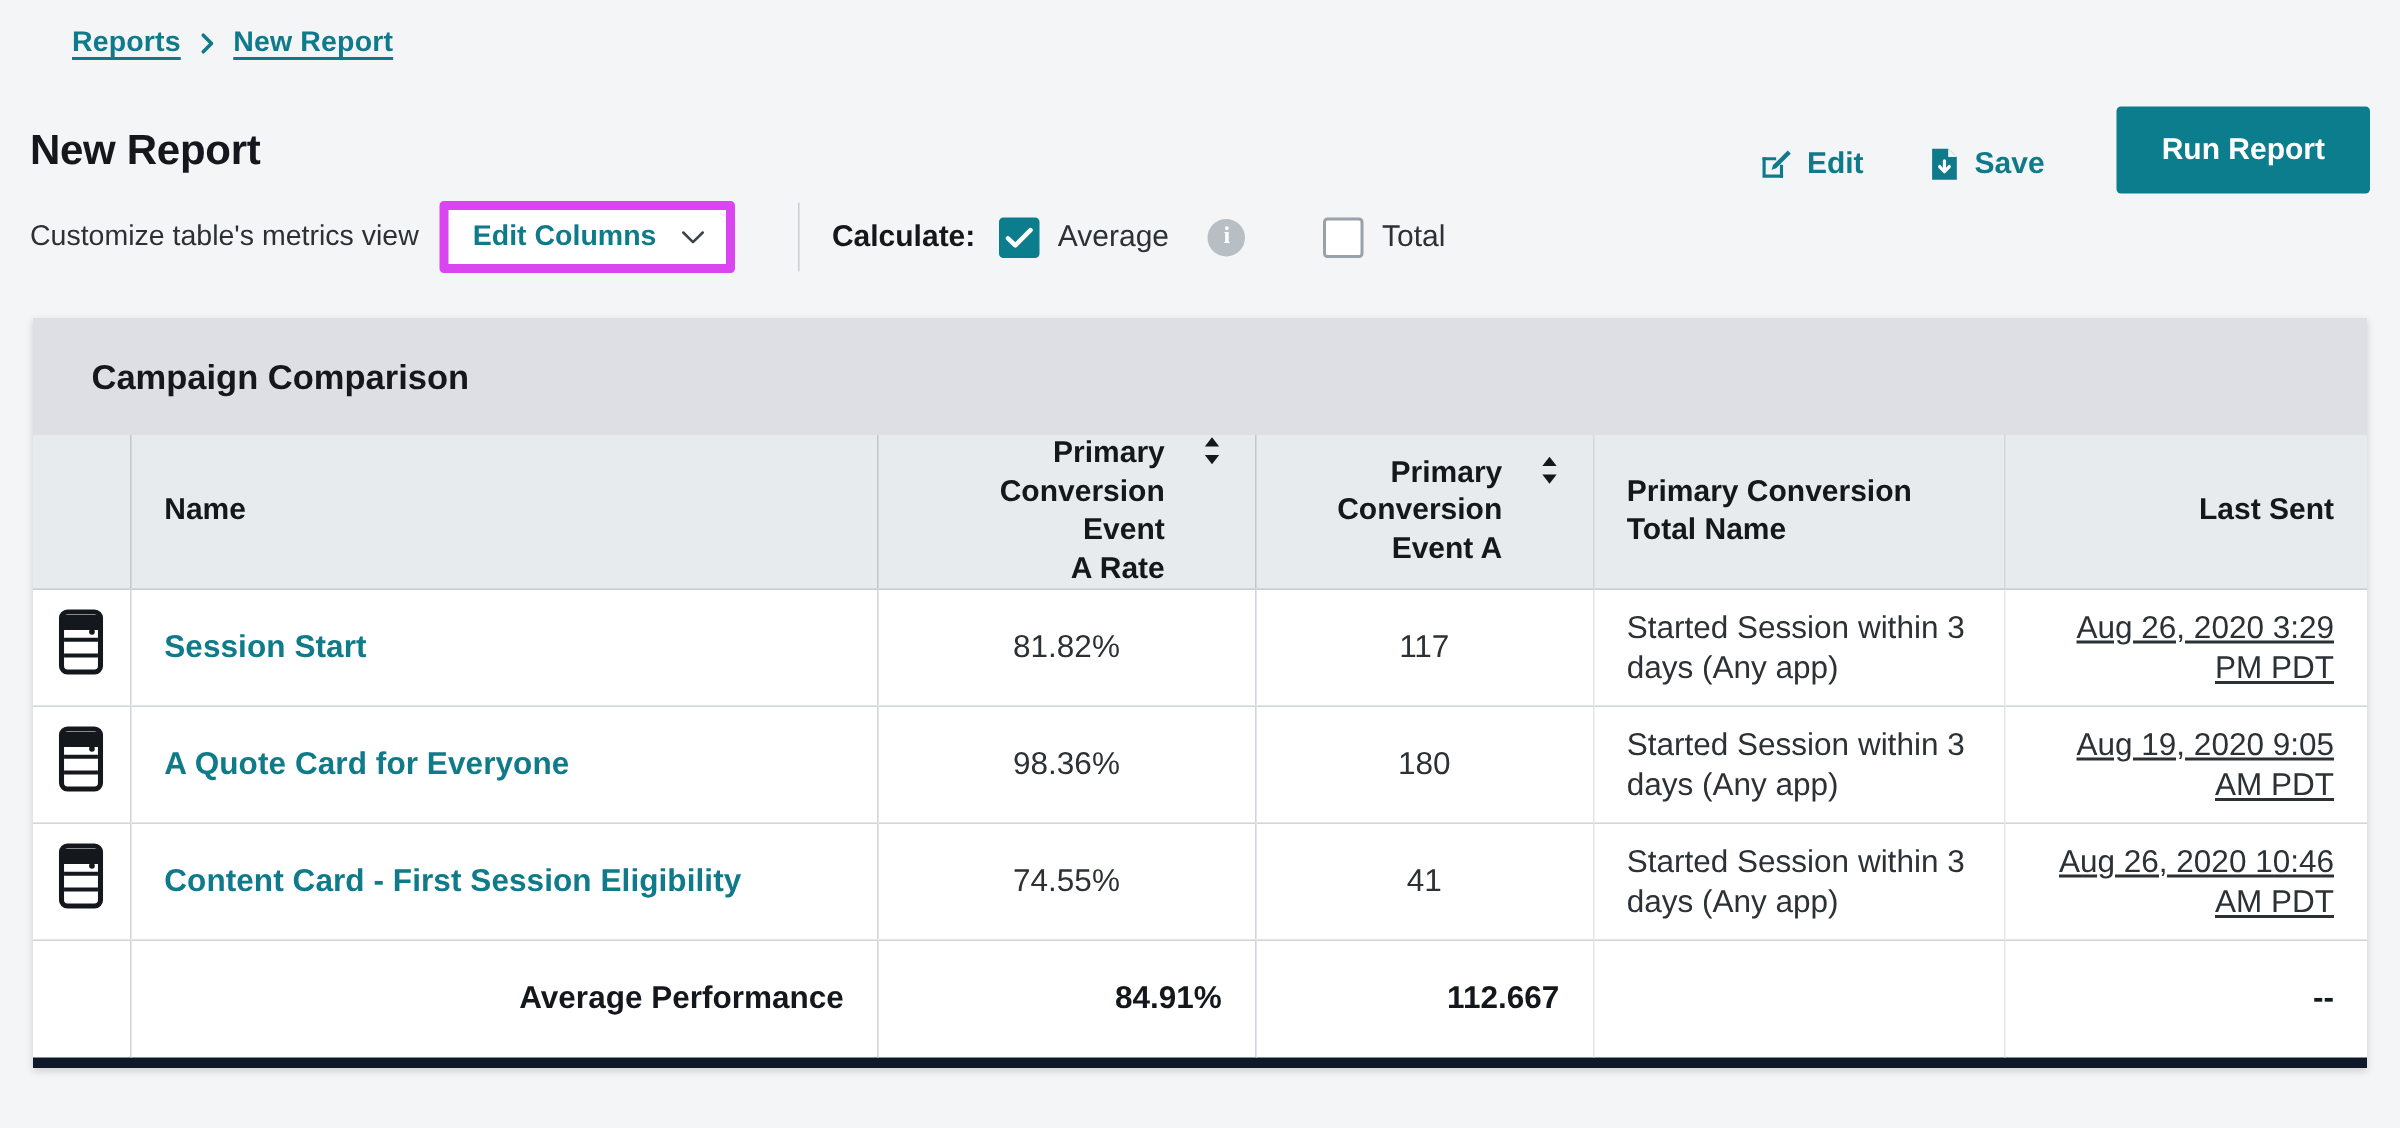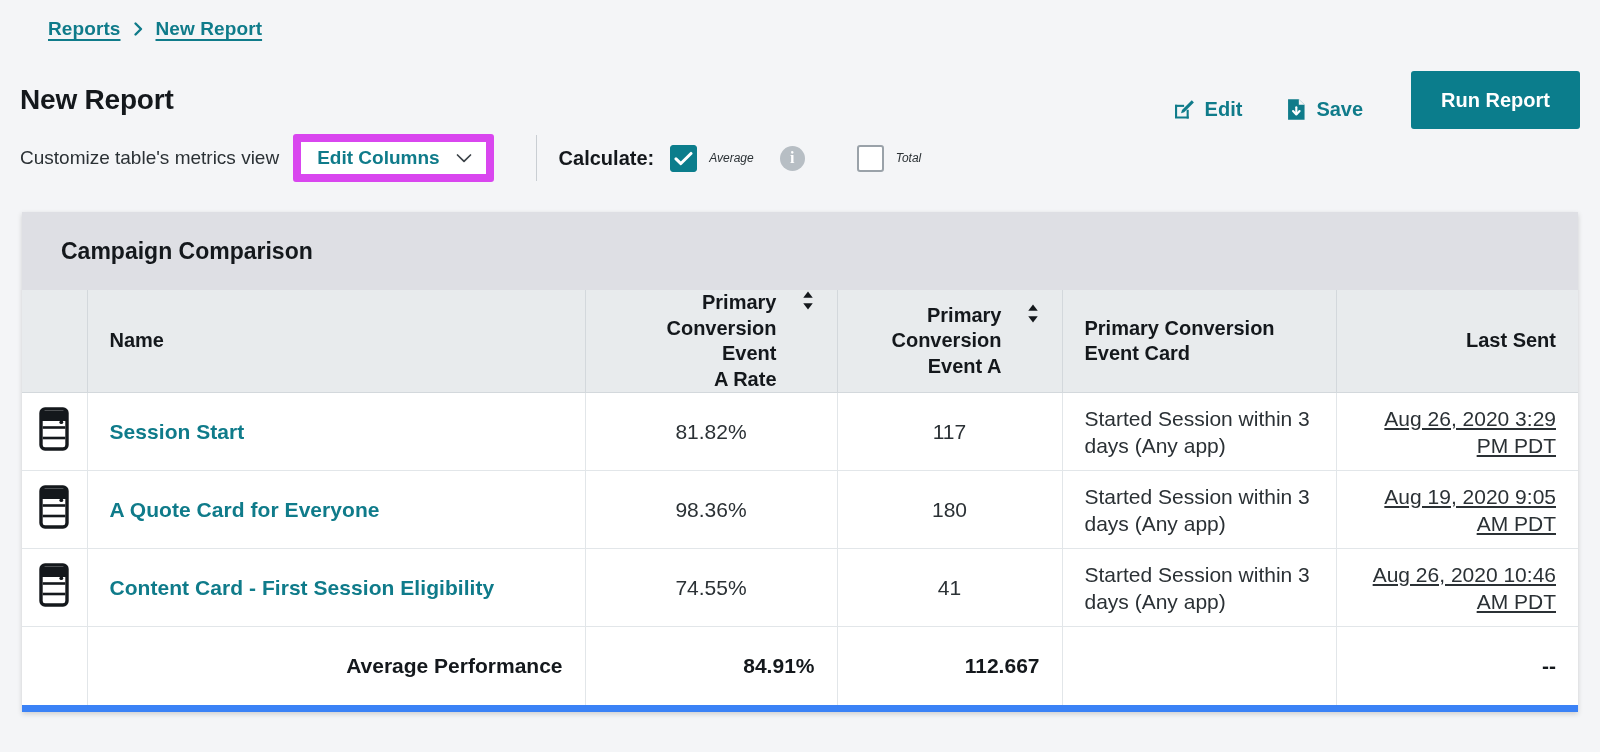--- a/index.html
+++ b/index.html
@@ -115,21 +115,21 @@
   .controls-label {
     margin-left: 20px;
     font-size: 19px;
     color: #2b3135;
     white-space: nowrap;
   }
   .select-box {
     margin-left: 14px;
     min-width: 182px;
     height: 48px;
-    border: 8px solid #d946ef;
+    border: 6px solid #d946ef;
     border-radius: 3px;
     background: #ffffff;
     display: flex;
     align-items: center;
     justify-content: space-between;
     padding: 0 14px 0 16px;
     cursor: pointer;
     box-sizing: border-box;
   }
   .select-value {
@@ -176,24 +176,23 @@
   }
   .checkbox.checked {
     background: #0b7d8c;
     border: 1px solid #0b7d8c;
   }
   .checkbox.unchecked {
     background: #ffffff;
     border: 2px solid #9aa2a9;
   }
   .check-text {
-    font-size: 12px;
+    font-size: 20px;
     color: #2b3135;
     white-space: nowrap;
-    font-style: italic;
   }
   .info-icon {
     width: 25px;
     height: 25px;
     border-radius: 50%;
     background: #b7bec4;
     color: #ffffff;
     font-size: 16px;
     font-weight: 700;
     font-family: "Liberation Serif", serif;
@@ -206,21 +205,21 @@
   }
   .total-group { margin-left: 40px; }
 
   
   .card {
     position: absolute;
     left: 22px;
     top: 212px;
     width: 1556px;
     height: 500px;
-    background: #3b82f6;
+    background: #0f172a;
     box-shadow: 0 2px 5px rgba(0,0,0,.16);
     box-sizing: border-box;
     overflow: hidden;
   }
   .card-header {
     height: 78px;
     background: #dedfe4;
     display: flex;
     align-items: center;
     padding-left: 39px;
@@ -426,21 +425,21 @@
               <svg width="14" height="21" viewBox="0 0 14 22" fill="none" aria-hidden="true">
                 <path d="M7 1.5 L12 8 L2 8 Z" fill="#14181c"></path>
                 <path d="M7 20.5 L12 14 L2 14 Z" fill="#14181c"></path>
               </svg>
             </span>
           </div>
         </th>
 
         <th class="event-col">
           <span>Primary Conversion</span><br>
-          <span>Event Card</span>
+          <span>Total Name</span>
         </th>
 
         <th class="sent-col">Last Sent</th>
       </tr>
     </thead>
 
     <tbody>
       <tr>
         <td class="icon-cell">
           <span class="card-icon">

